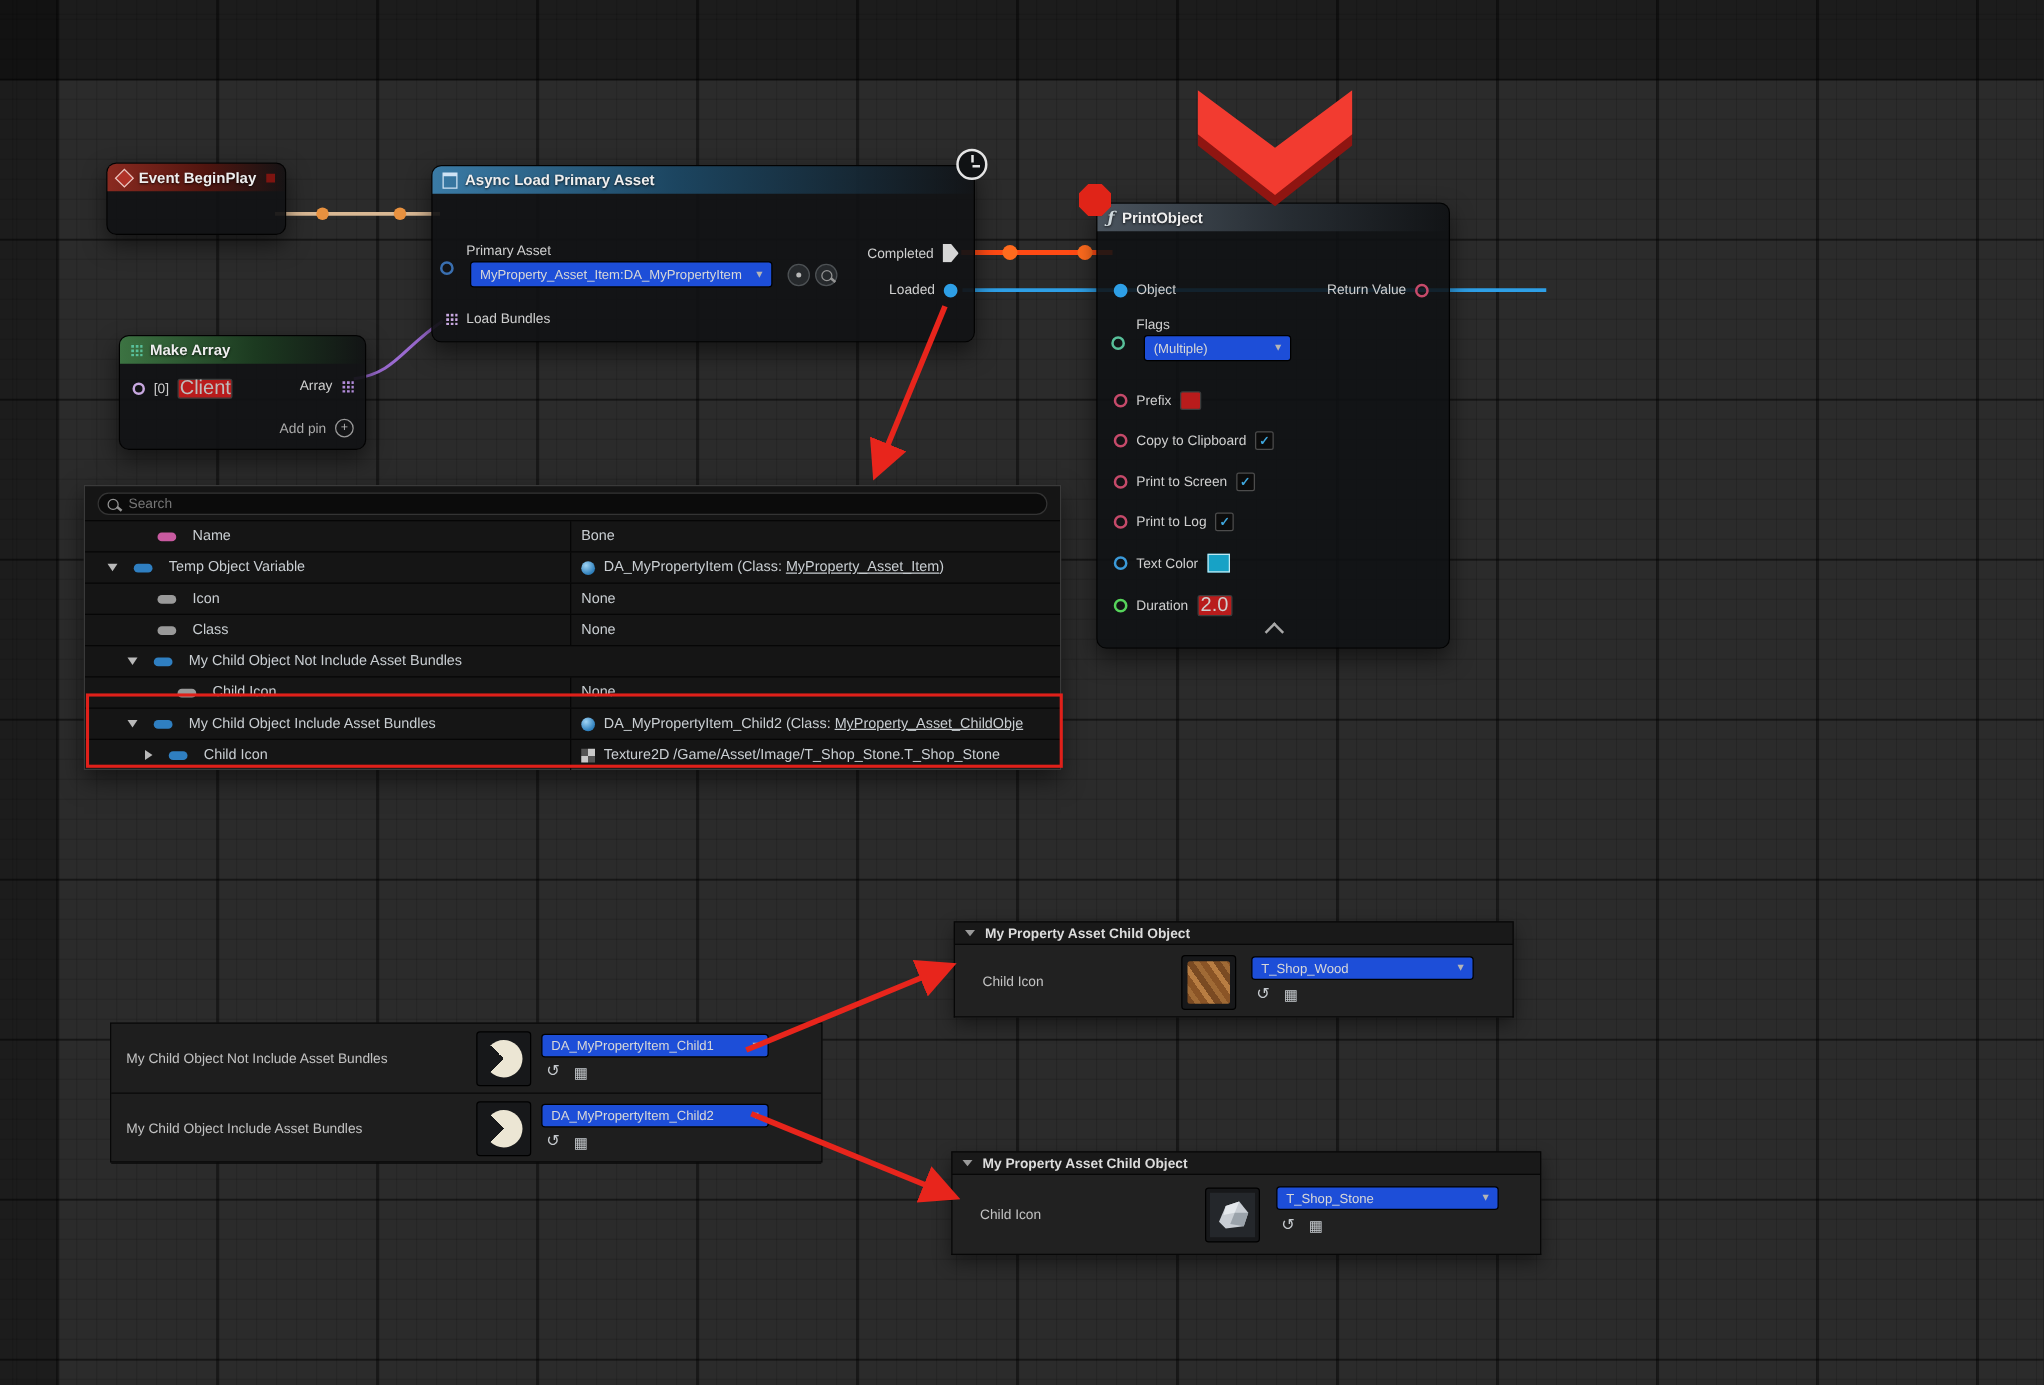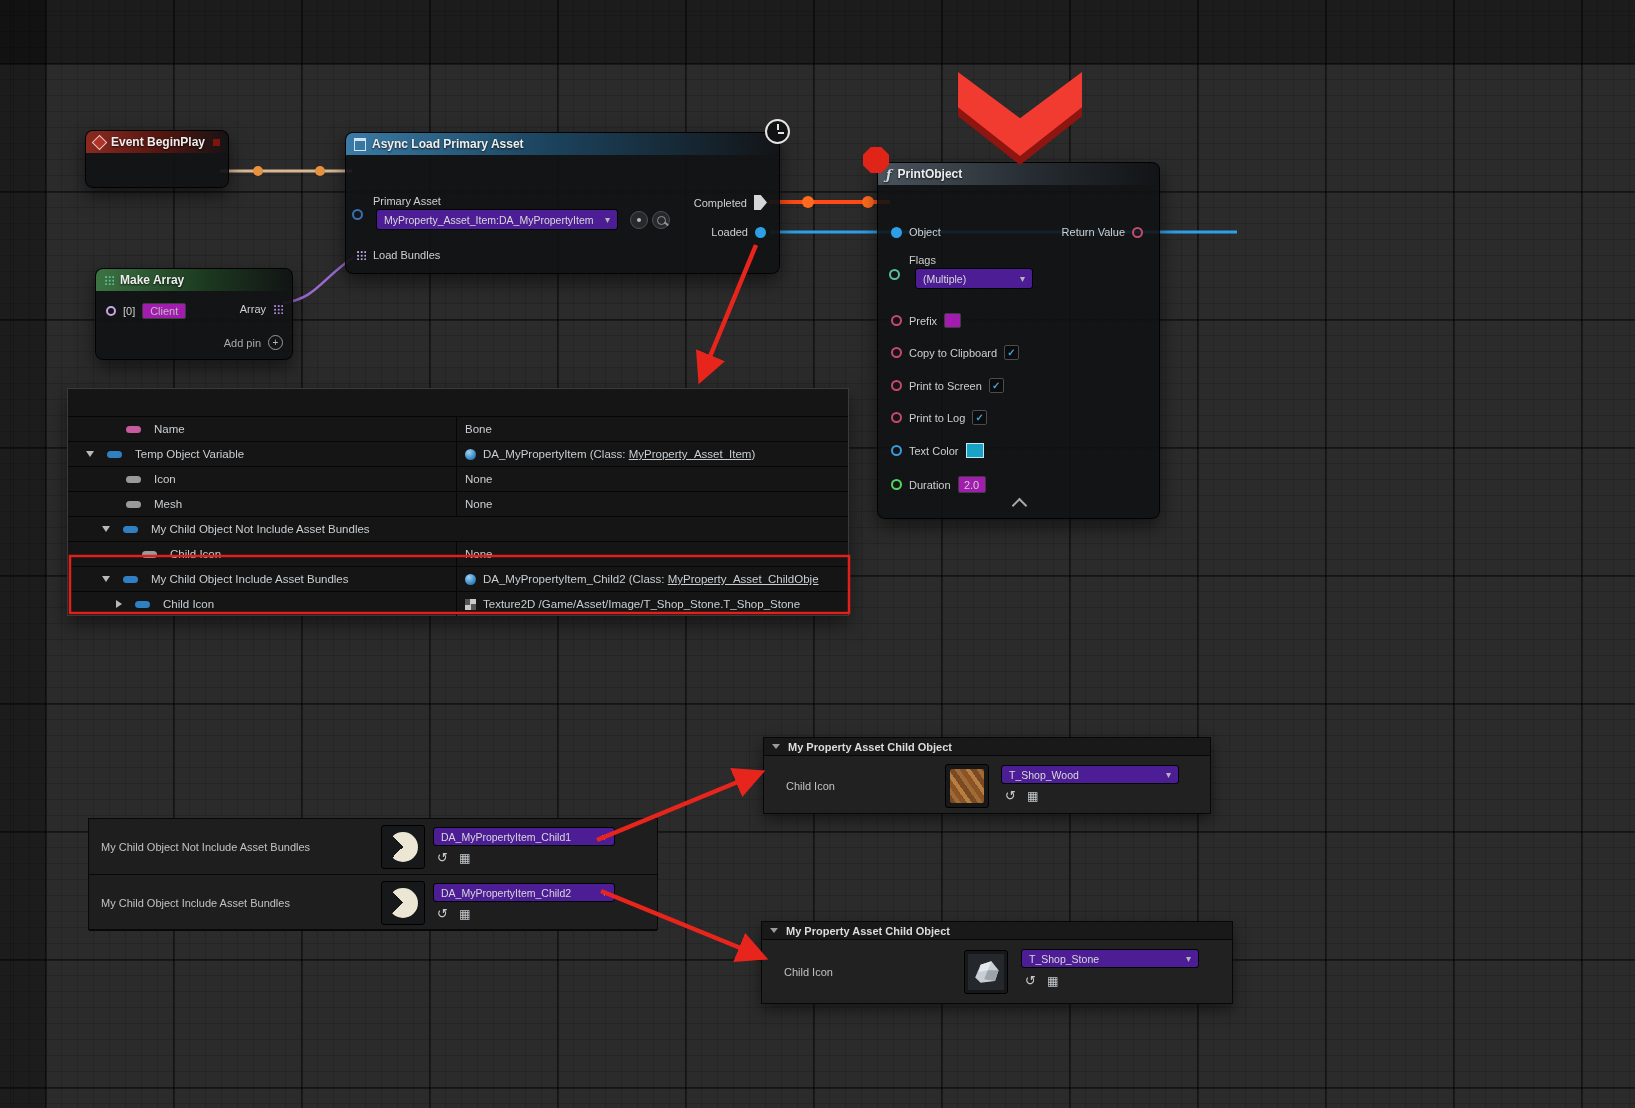--- a/index.html
+++ b/index.html
@@ -39,26 +39,26 @@
         clip-path:polygon(0 0,52% 0,100% 50%,52% 100%,0 100%)}
   .epin.hollow::after{content:"";position:absolute;left:2px;top:2.5px;width:7px;height:10px;
         background:#131416;clip-path:polygon(0 0,52% 0,100% 50%,52% 100%,0 100%)}
   .cpin{width:11px;height:11px;border-radius:50%;box-sizing:border-box;border:2.5px solid #888}
   .cpin.fill{background:currentColor}
   .dots9{width:10px;height:10px;
         background-image:radial-gradient(currentColor 1.2px,transparent 1.35px);
         background-size:3.6px 3.6px;background-position:.3px .3px}
 
   
-  .ddl{position:absolute;background:#4c1d95;border:1px solid #000;border-radius:3px;height:19px;
+  .ddl{position:absolute;background:#1d4ed8;border:1px solid #000;border-radius:3px;height:19px;
        display:flex;align-items:center;justify-content:space-between;padding:0 7px;
        font-size:10.5px;color:#d8d8d8;box-sizing:border-box;white-space:nowrap}
   .chev{font-family:"DejaVu Sans",sans-serif;color:#b5b5b5;font-size:10px;margin-left:8px}
-  .tfield{background:#a21caf;border:1px solid #3c3c3c;border-radius:2px;color:#cfcfcf;
-          font-size:11px;display:flex;align-items:center;justify-content:center;box-sizing:border-box}
+  .tfield{background:#b91c1c;border:1px solid #3c3c3c;border-radius:2px;color:#cfcfcf;
+          font-size:16px;display:flex;align-items:center;justify-content:center;box-sizing:border-box}
   .chk{width:13px;height:13px;background:#0c0c0c;border:1px solid #4c4c4c;border-radius:2px;
        display:flex;align-items:center;justify-content:center;font-size:10px;color:#3fa7dd;font-weight:bold}
   .swatch{width:16px;height:13px;background:#17a2c6;border:1px solid #bfe8f2}
   .circbtn{width:16px;height:16px;border-radius:50%;background:#26292c;border:1px solid #4d5154;
        display:flex;align-items:center;justify-content:center}
   .dot{width:4px;height:4px;border-radius:50%;background:#b8b8b8}
   .mag{position:relative;width:7px;height:7px;border:1.6px solid #949494;border-radius:50%}
   .mag::after{content:"";position:absolute;width:5px;height:1.6px;background:#949494;
        right:-4px;bottom:-1.5px;transform:rotate(40deg)}
   .plusc{width:13px;height:13px;border-radius:50%;border:1.5px solid #9a9a9a;color:#b8b8b8;
@@ -257,20 +257,24 @@
     </div>
     <div class="frow" style="left:13px;top:313px">
       <span class="cpin" style="border-color:#56d45b"></span>
       <span class="lbl">Duration</span>
       <span class="tfield" style="width:28px;height:17px">2.0</span>
     </div>
     <span class="chev-up abs" style="left:136px;bottom:7px"></span>
   </div>
 
   <div id="watch">
+    <div class="searchbar">
+      <span class="mag"></span>
+      <input type="text" placeholder="Search" style="">
+    </div>
     <div class="wrows">
       <div class="wrow">
         <div class="wname" style="padding-left:58px">
           <span class="pill" style="background:#c85aa0"></span>
           <span>Name</span>
         </div>
         <div class="wval">
             <span>Bone</span>
           </div>
       </div>
@@ -290,21 +294,21 @@
           <span class="pill" style="background:#9a9a9a"></span>
           <span>Icon</span>
         </div>
         <div class="wval">
             <span>None</span>
           </div>
       </div>
       <div class="wrow">
         <div class="wname" style="padding-left:58px">
           <span class="pill" style="background:#9a9a9a"></span>
-          <span>Mesh</span>
+          <span>Class</span>
         </div>
         <div class="wval">
             <span>None</span>
           </div>
       </div>
       <div class="wrow">
         <div class="wname" style="padding-left:34px">
           <span class="tri-d"></span>
           <span class="pill" style="background:#2f7fc1"></span>
           <span>My Child Object Not Include Asset Bundles</span>

